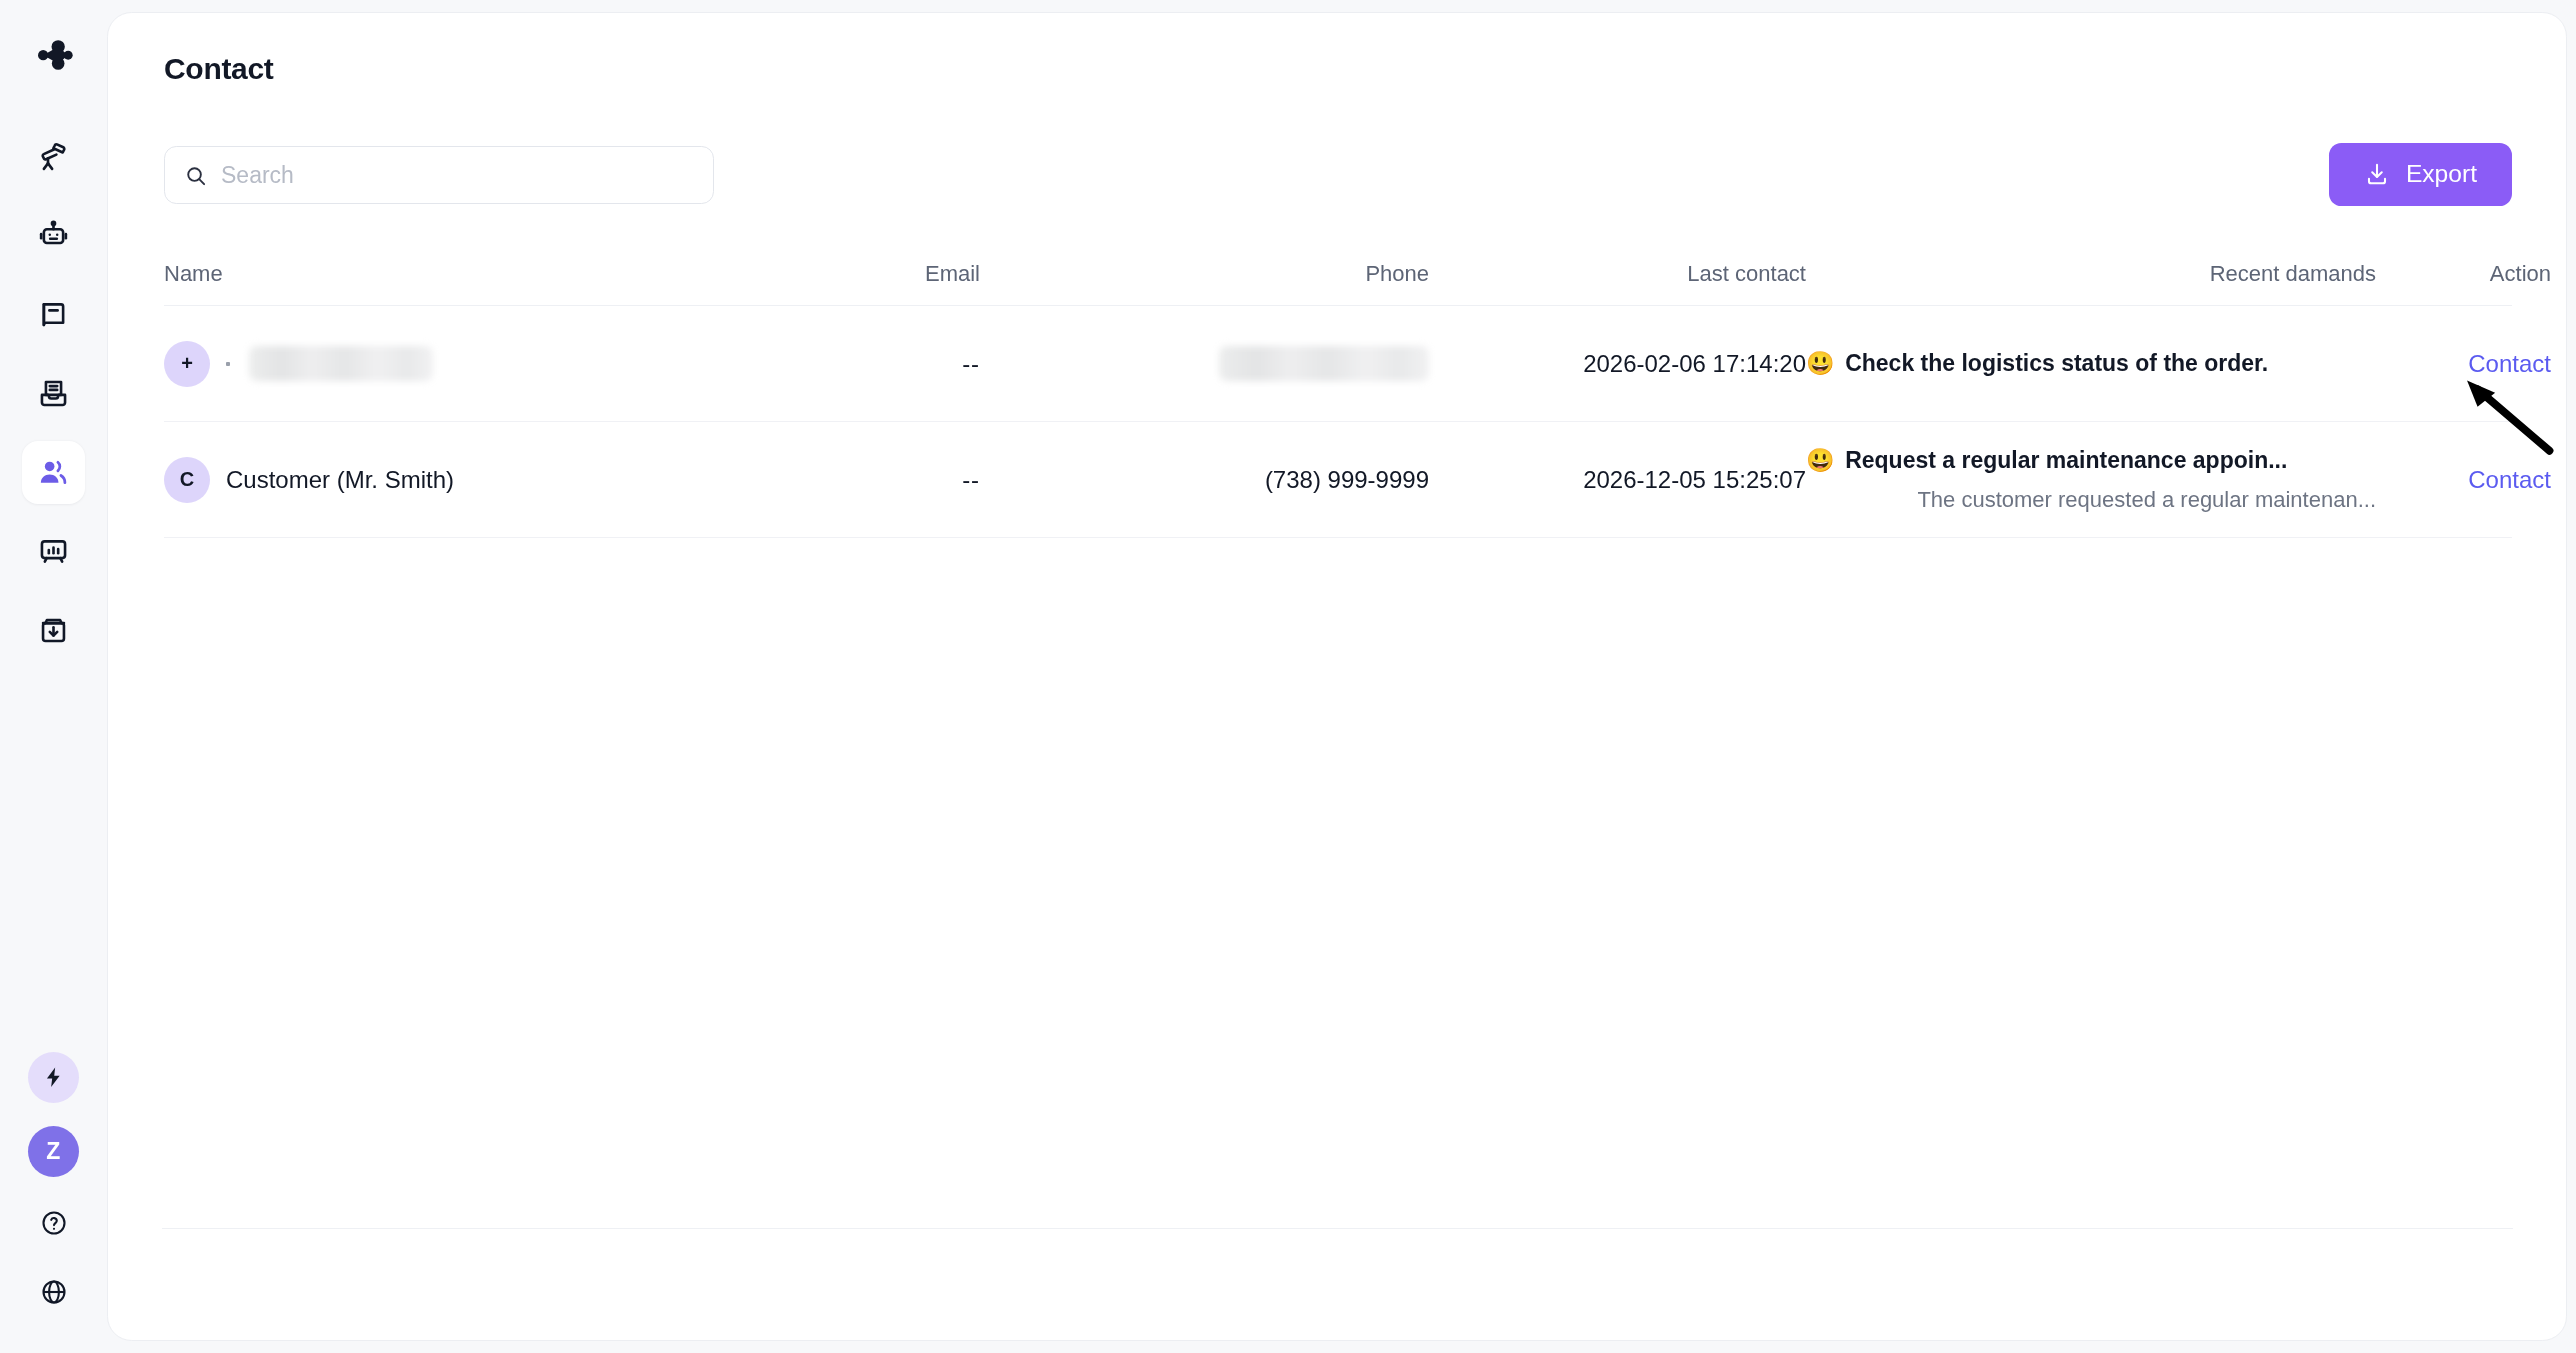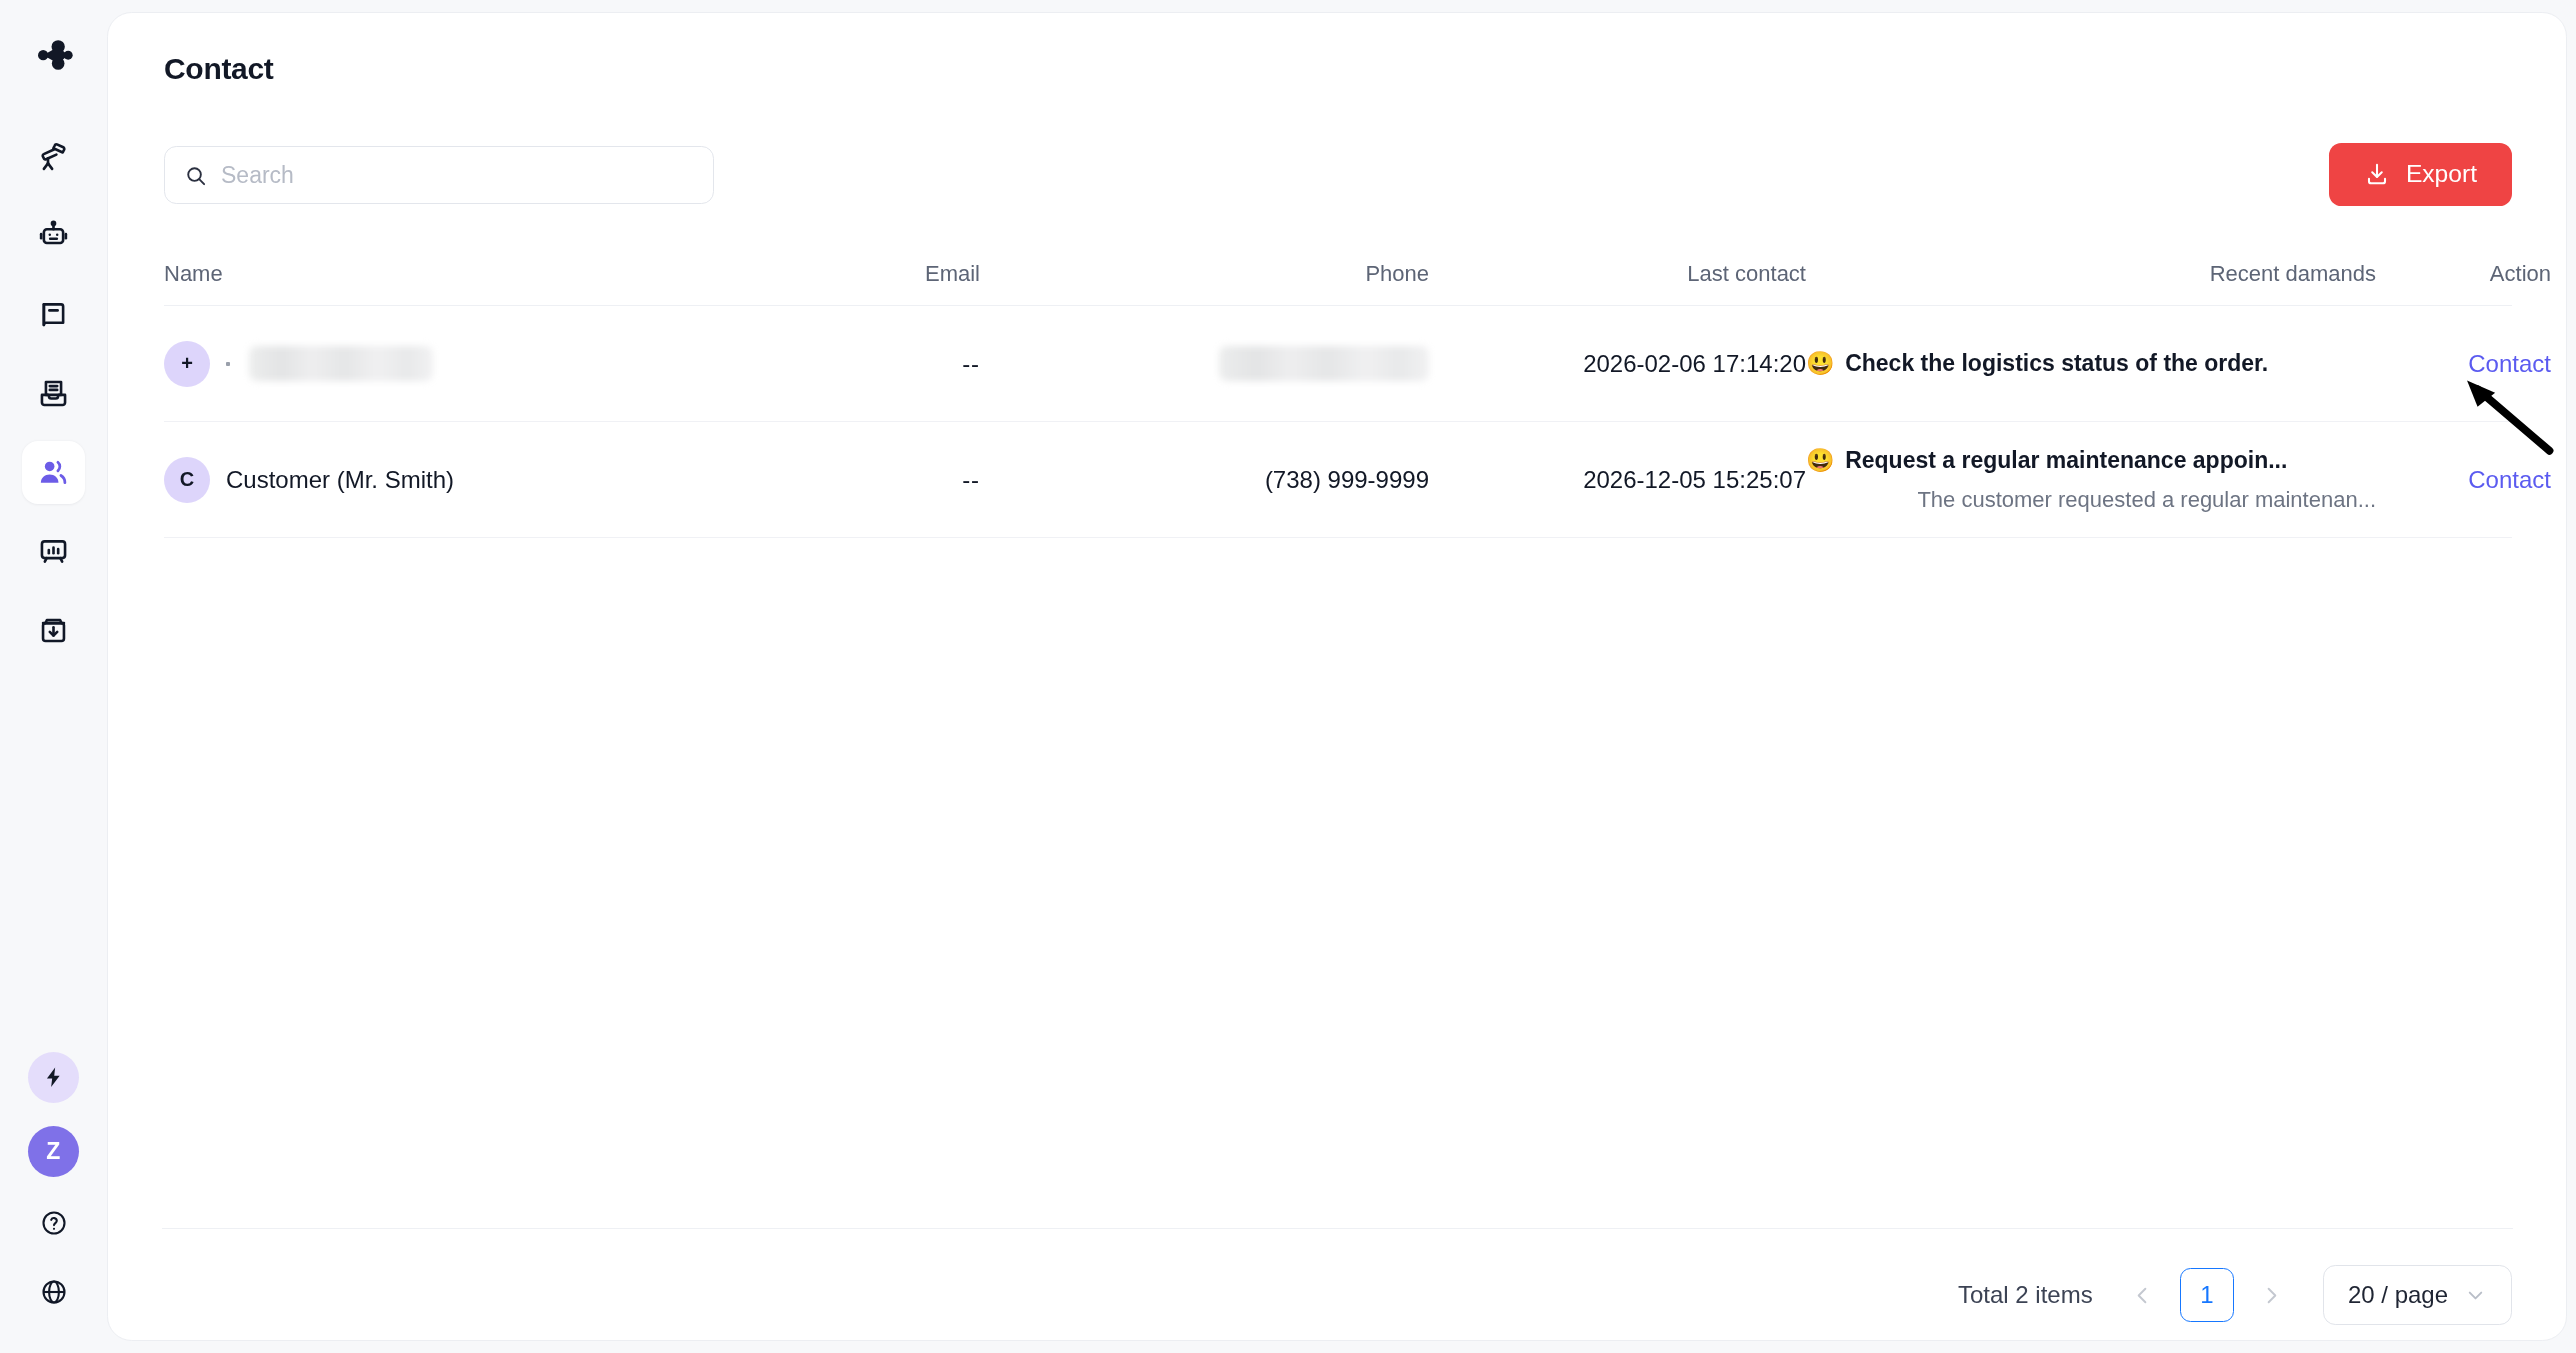--- a/index.html
+++ b/index.html
@@ -124,21 +124,21 @@
   }
   .search-box .ph {
     font-size: 23px;
     color: #b6bbc6;
   }
   .export-btn {
     position: absolute;
     right: 0; top: -3.5px;
     height: 63px;
     padding: 0 35px;
-    background: #ef4444;
+    background: #8b5cf6;
     color: #fff;
     border: none;
     border-radius: 12.3px;
     font-family: "Liberation Sans", sans-serif;
     font-size: 24.6px;
     font-weight: 500;
     display: flex; align-items: center; gap: 16px;
     cursor: pointer;
   }
 
@@ -482,44 +482,20 @@
         </div>
         <div class="cell c-action">
           <a class="contact-link">Contact</a>
         </div>
       </div>
 
     </div>
 
     <div class="footer-sep"></div>
 
-    <div class="pagination">
-      <span class="total-items">Total 2 items</span>
-
-      <div class="pg-arrow">
-        <svg width="23" height="23" viewBox="0 0 24 24" fill="none" stroke="currentColor" stroke-width="2" stroke-linecap="round" stroke-linejoin="round">
-          <path d="M15 5l-7 7 7 7"></path>
-        </svg>
-      </div>
-
-      <div class="pg-num">1</div>
-
-      <div class="pg-arrow">
-        <svg width="23" height="23" viewBox="0 0 24 24" fill="none" stroke="currentColor" stroke-width="2" stroke-linecap="round" stroke-linejoin="round">
-          <path d="M9 5l7 7-7 7"></path>
-        </svg>
-      </div>
-
-      <div class="page-size">
-        <span>20 / page</span>
-        <svg class="chev" width="23" height="23" viewBox="0 0 24 24" fill="none" stroke="currentColor" stroke-width="2" stroke-linecap="round" stroke-linejoin="round">
-          <path d="M6 9l6 6 6-6"></path>
-        </svg>
-      </div>
-    </div>
 
   </main>
 
   <svg class="annot-arrow" viewBox="0 0 130 90">
     <path d="M118 84 L36 14" stroke="#000000" stroke-width="9" stroke-linecap="round"></path>
     <path d="M24 4 L56 18 L36 34 Z" fill="#000000"></path>
   </svg>
 
 </div>
 

